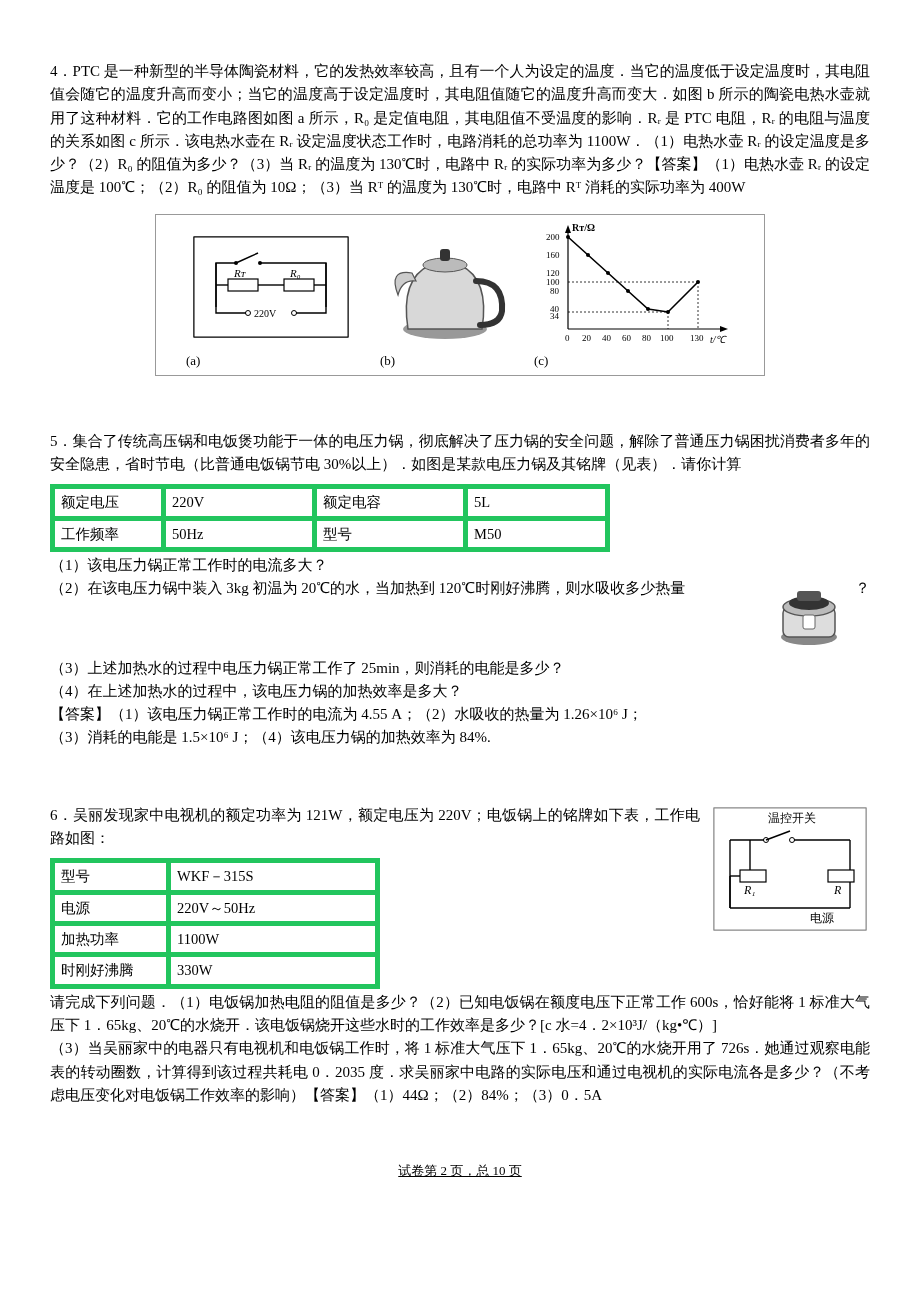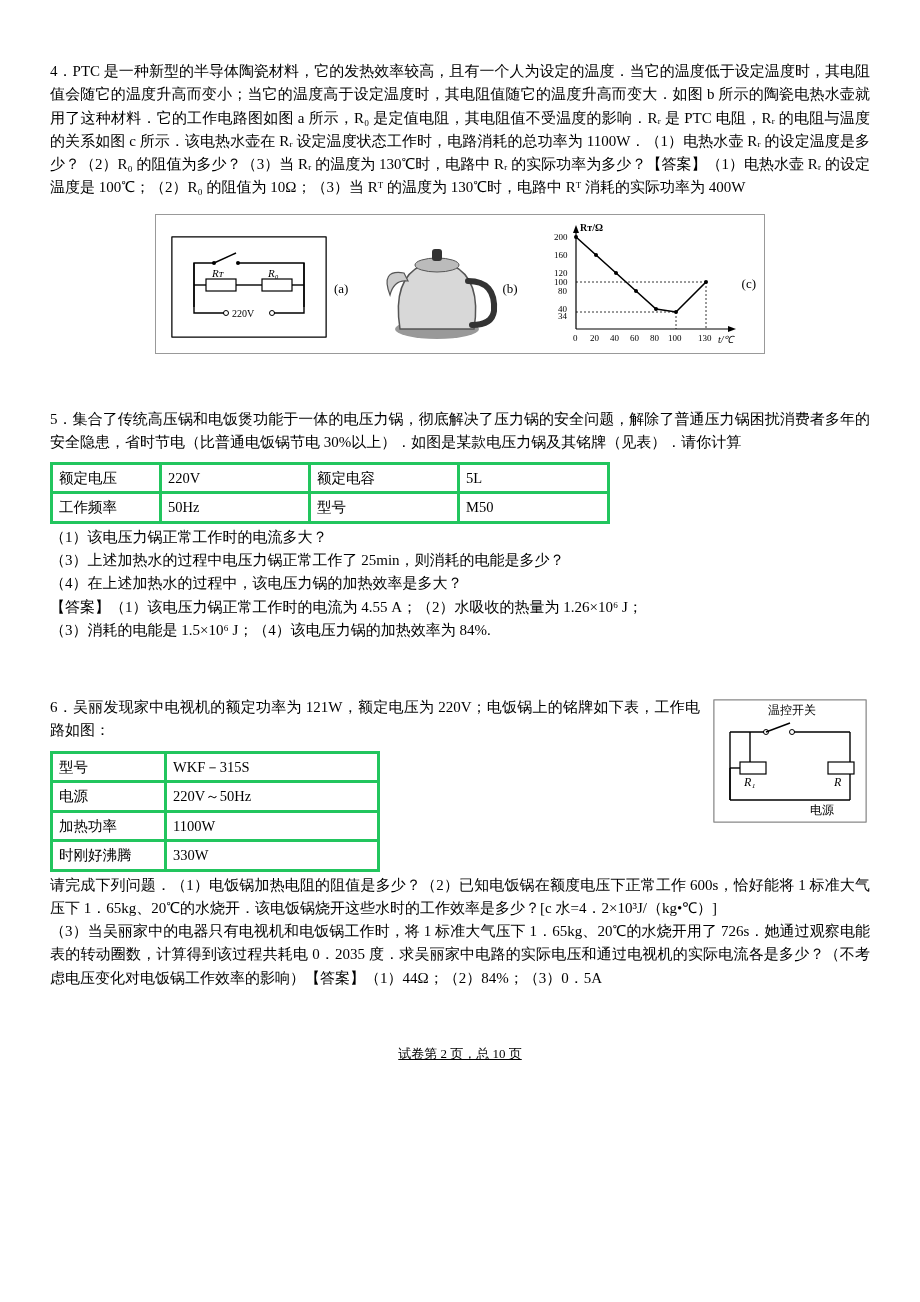--- a/index.html
+++ b/index.html
@@ -27,35 +27,35 @@
       gap: 24px;
       margin: 14px 0;
       padding: 4px;
       border: 1px solid #999;
       width: 600px;
       margin-left: auto;
       margin-right: auto;
     }
     .fig-block {
       display: flex;
-      align-items: center;
+      flex-direction: column;
       font-size: 12px;
     }
     .fig-label {
       font-family: serif;
       font-size: 13px;
       margin-top: 2px;
     }
     table.data {
       border-collapse: collapse;
       font-size: 14.5px;
       margin: 2px 0;
     }
     table.data td {
-      border: 3px solid #22c55e;
+      border: 5px solid #22c55e;
       padding: 2px 10px 2px 6px;
       vertical-align: middle;
     }
     .row-flex {
       display: flex;
       align-items: flex-start;
       justify-content: space-between;
       gap: 10px;
     }
     .side-img {
@@ -209,20 +209,36 @@
       <td>工作频率</td>
       <td>50Hz</td>
       <td>型号</td>
       <td>M50</td>
     </tr>
   </tbody>
     </table>
 
   <div>（1）该电压力锅正常工作时的电流多大？</div>
 
+  <div class="row-flex">
+    <div style="flex:1">
+      <span>（2）在该电压力锅中装入 3kg 初温为 20℃的水，当加热到 120℃时刚好沸腾，则水吸收多少热量</span>
+    </div>
+    <div class="side-img">
+      <svg width="72" height="72">
+        <ellipse cx="36" cy="60" rx="28" ry="8" fill="#888"></ellipse>
+        <rect x="10" y="30" width="52" height="30" rx="6" fill="#ddd" stroke="#555" stroke-width="1.5"></rect>
+        <ellipse cx="36" cy="30" rx="26" ry="9" fill="#bbb" stroke="#555" stroke-width="1.5"></ellipse>
+        <ellipse cx="36" cy="26" rx="20" ry="7" fill="#333"></ellipse>
+        <rect x="24" y="14" width="24" height="10" rx="3" fill="#555"></rect>
+        <rect x="30" y="38" width="12" height="14" rx="2" fill="#fff" stroke="#666"></rect>
+      </svg>
+    </div>
+    <span>？</span>
+  </div>
 
   <div>（3）上述加热水的过程中电压力锅正常工作了 25min，则消耗的电能是多少？</div>
   <div>（4）在上述加热水的过程中，该电压力锅的加热效率是多大？</div>
   <div>【答案】（1）该电压力锅正常工作时的电流为 4.55 A；（2）水吸收的热量为 1.26×10⁶ J；</div>
   <div>（3）消耗的电能是 1.5×10⁶ J；（4）该电压力锅的加热效率为 84%.</div>
 </div>
 
 <div class="problem">
 
   <div class="row-flex">

